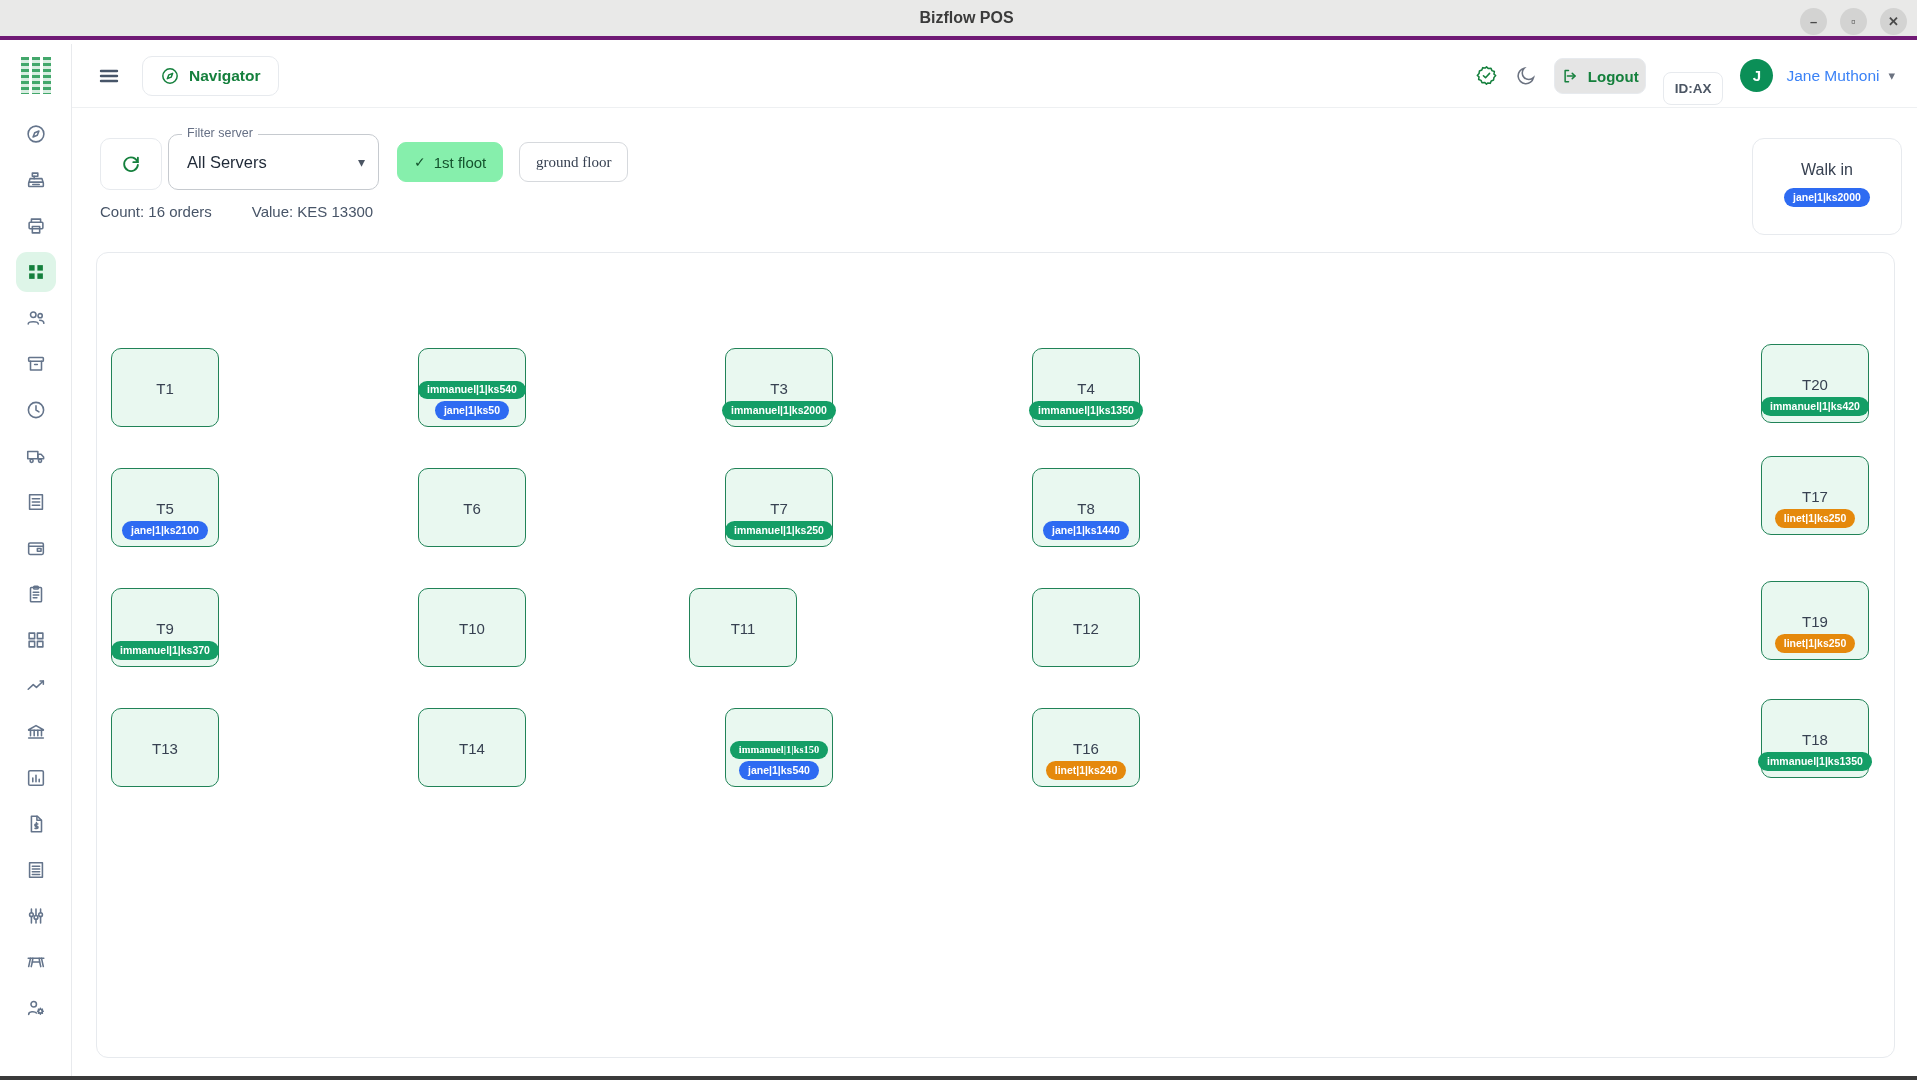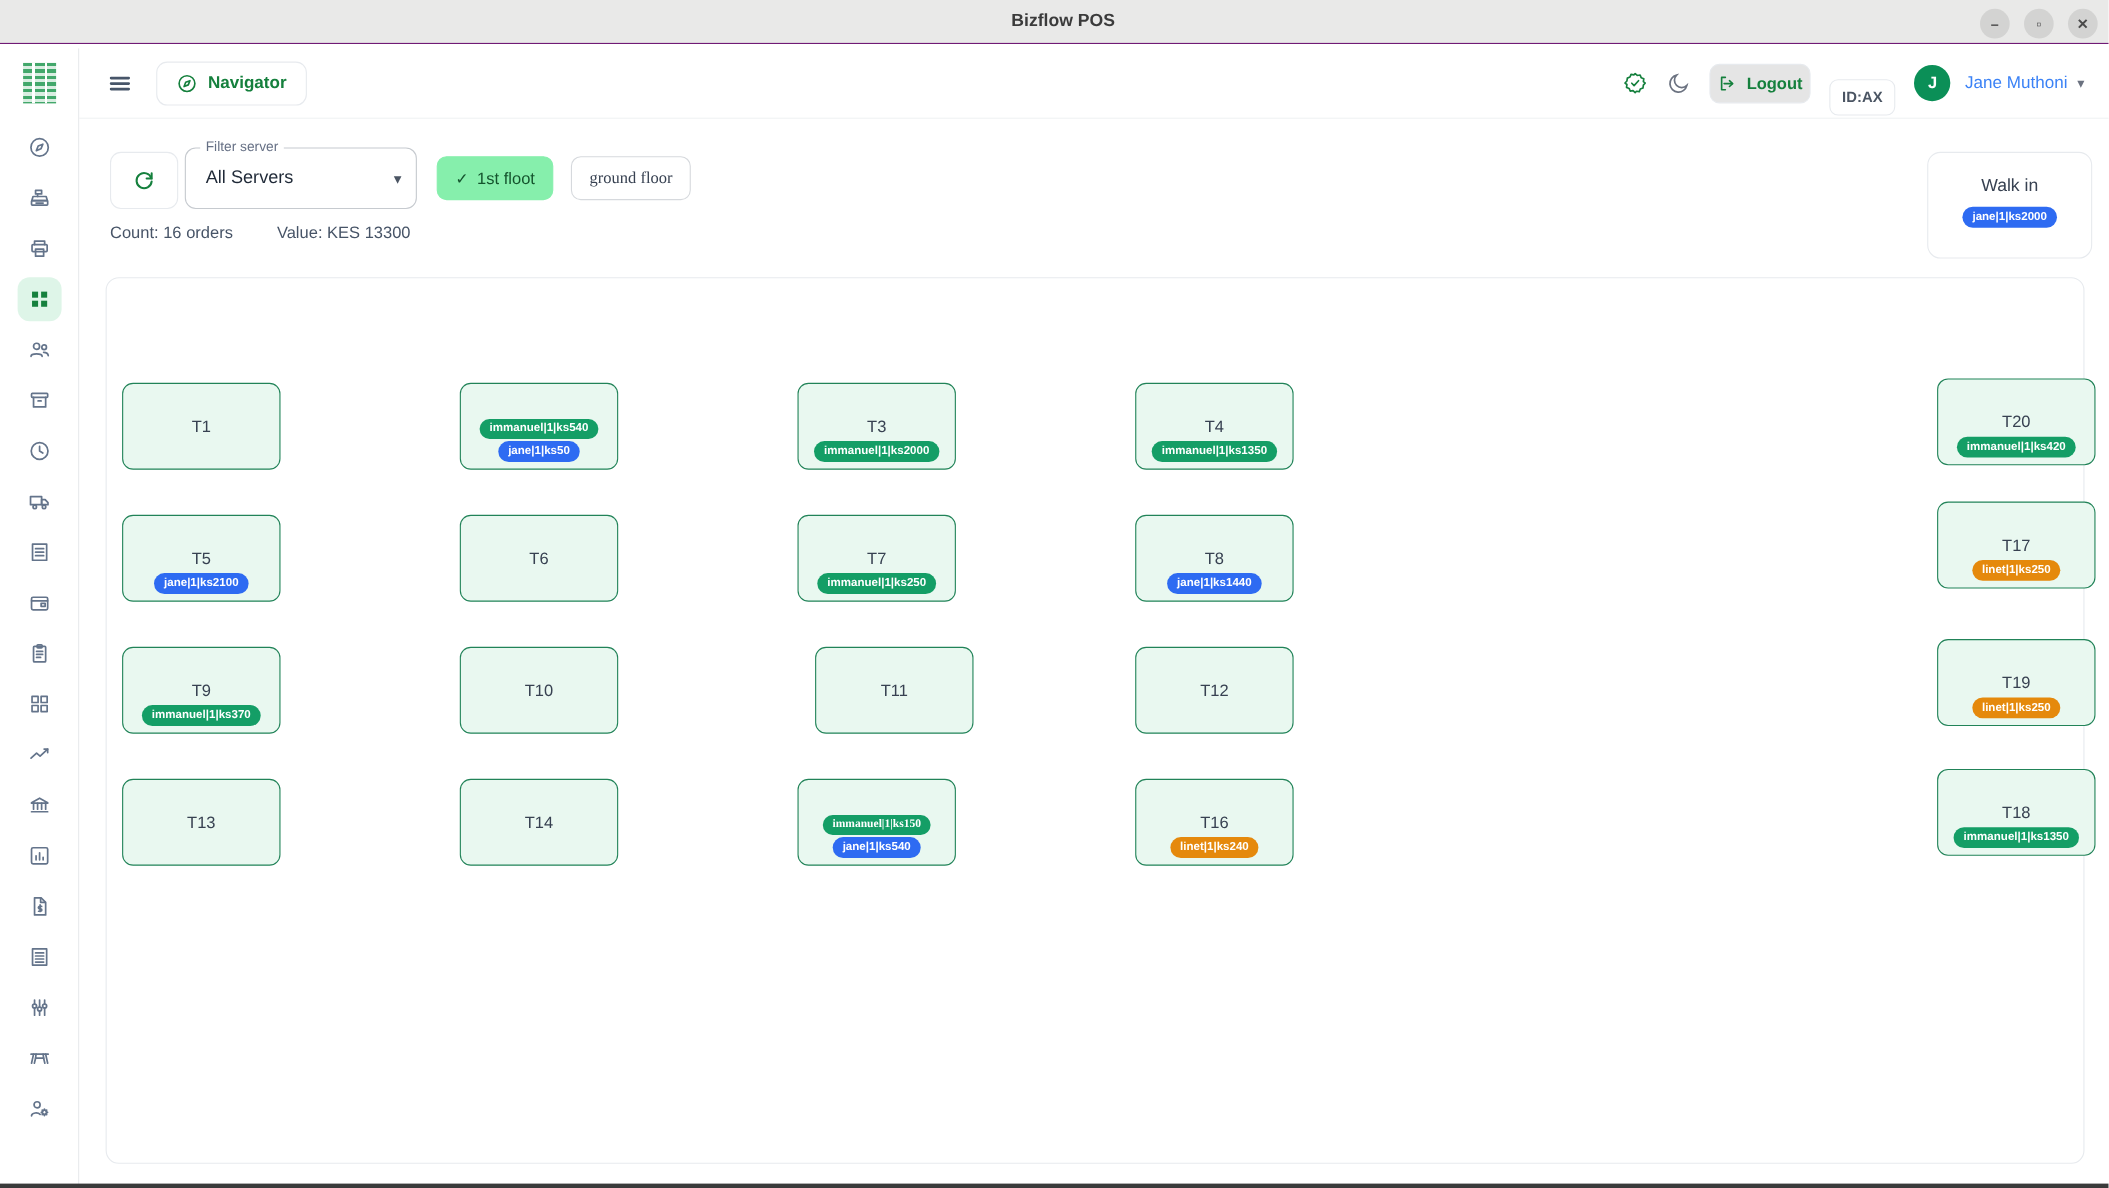--- a/index.html
+++ b/index.html
@@ -1,20 +1,20 @@
 <!DOCTYPE html>
 <html><head>
 <meta charset="utf-8">
 <style>
   * { box-sizing: border-box; margin: 0; padding: 0; }
   html,body { width:1917px; height:1080px; overflow:hidden; }
   body { font-family:"Liberation Sans", sans-serif; background:#ffffff; position:relative; }
 
   
-  .titlebar { position:absolute; left:0; top:0; width:1917px; height:40px; background:#e9e9e8; border-bottom:1px solid #701a75; display:flex; align-items:center; justify-content:center;padding-left:16px; }
+  .titlebar { position:absolute; left:0; top:0; width:1917px; height:40px; background:#e9e9e8; border-bottom:4px solid #701a75; display:flex; align-items:center; justify-content:center;padding-left:16px; }
   .titlebar-title { font-size:16px; font-weight:bold; color:#3b3b3b; }
   .win-controls { position:absolute; right:10px; top:8px; display:flex; gap:13px; }
   .win-btn { width:27px; height:27px; border-radius:50%; background:#d3d3d2; color:#4a4a4a; display:flex; align-items:center; justify-content:center; font-size:13px; font-weight:bold; cursor:default; }
   .bottom-strip { position:absolute; left:0; bottom:0; width:1917px; height:4px; background:#3a3a3a; z-index:60; }
 
   
   .header { position:absolute; left:72px; top:44px; right:0; height:64px; background:#fff; border-bottom:1px solid #eef0f2; display:flex; align-items:center; padding:0 22px 0 20px; }
   .hamburger { width:34px; height:34px; display:flex; align-items:center; justify-content:center; color:#475569; cursor:pointer; }
   .navigator-btn { margin-left:16px; display:flex; align-items:center; gap:9px; border:1px solid #e7eaee; border-radius:10px; padding:9px 17px; background:#fff; color:#15803d; font-weight:bold; font-size:15.5px; cursor:pointer; }
   .header-right { margin-left:auto; display:flex; align-items:center; gap:17px; }
@@ -50,21 +50,21 @@
   .chip.idle { background:#fff; color:#374151; border:1px solid #d6d9dd;font-family:Liberation Serif, serif; }
   .chip .ck { font-size:14px; }
   .count-row { position:absolute; left:28px; top:95px; display:flex; gap:40px; font-size:15px; color:#475467; }
 
   .walkin-card { position:absolute; left:1680px; top:30px; width:150px; height:97px; border:1px solid #e7eaee; border-radius:12px; background:#fff; display:flex; flex-direction:column; align-items:center; cursor:pointer; }
   .walkin-title { margin-top:22px; font-size:16px; color:#374151; }
   .walkin-card .obadge { margin-top:9px; }
 
   .floor { position:absolute; left:24px; top:144px; width:1799px; height:806px; border:1px solid #e7eaee; border-radius:12px; background:#fff; }
 
-  .tcard { position:absolute; width:144px; height:79px; background:#e9f8f0; border:1.5px solid #218358; border-radius:10px; cursor:pointer; }
+  .tcard { position:absolute; width:108px; height:79px; background:#e9f8f0; border:1.5px solid #218358; border-radius:10px; cursor:pointer; }
   .tcard .tlabel { position:absolute; left:0; right:0; top:50%; transform:translateY(-50%); text-align:center; font-size:15px; color:#374151; }
   .tcard .badges { position:absolute; left:0; right:0; bottom:6px; display:flex; flex-direction:column; align-items:center; gap:2px; z-index:2; }
   .obadge { color:#fff; font-weight:bold; font-size:10.5px; line-height:1.3; padding:2.5px 9px; border-radius:999px; white-space:nowrap; }
 </style>
 </head>
 <body>
 
 <div class="titlebar">
   <span class="titlebar-title">Bizflow POS</span>
   <div class="win-controls">
@@ -387,21 +387,21 @@
       </div>
       <div class="tcard" style="left: 14px; top: 335px;">
         <span class="tlabel">T9</span>
         <div class="badges">
           <span class="obadge" style="background-color: rgb(20, 158, 102);">immanuel|1|ks370</span>
         </div>
       </div>
       <div class="tcard" style="left: 321px; top: 335px;">
         <span class="tlabel">T10</span>
       </div>
-      <div class="tcard" style="left: 644px; top: 335px;">
+      <div class="tcard" style="left: 592px; top: 335px;">
         <span class="tlabel">T11</span>
       </div>
       <div class="tcard" style="left: 935px; top: 335px;">
         <span class="tlabel">T12</span>
       </div>
       <div class="tcard" style="left: 14px; top: 455px;">
         <span class="tlabel">T13</span>
       </div>
       <div class="tcard" style="left: 321px; top: 455px;">
         <span class="tlabel">T14</span>

